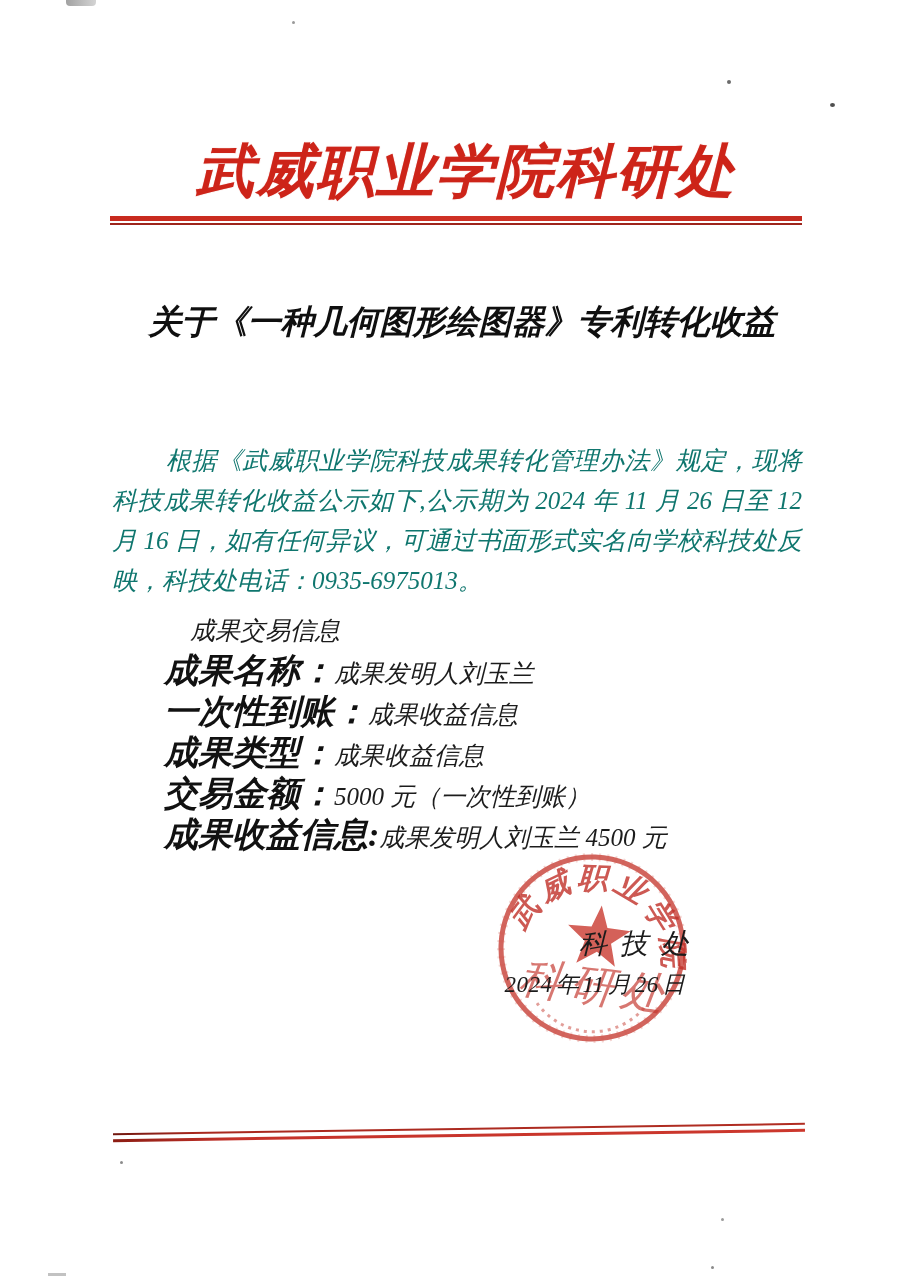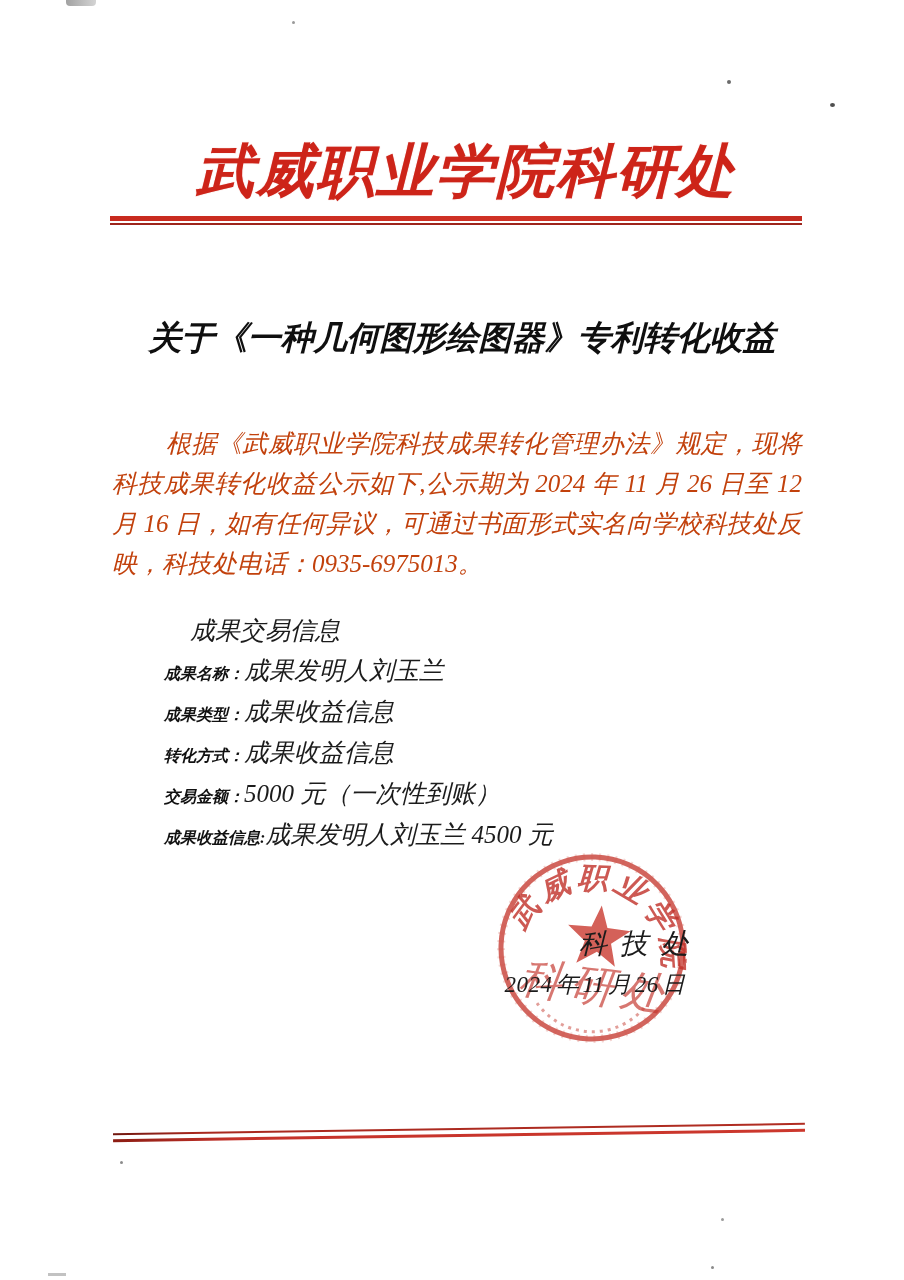--- a/index.html
+++ b/index.html
@@ -24,37 +24,37 @@
     text-shadow:0 0 1px rgba(205,36,25,.45);
   }
   .head-rule{position:absolute;left:110px;top:216px;width:692px;}
   .head-rule .thick{height:5px;background:linear-gradient(90deg,#c82a1e,#d03226 60%,#c32a1f);}
   .head-rule .thin{height:2px;margin-top:2px;background:#9d251c;}
 
   
   .doc-title{
     position:absolute;top:299px;left:116px;width:692px;
     text-align:center;font-weight:bold;color:#0f0f0f;
-    font-size:33px;line-height:47px;margin-top:16px;
+    font-size:33px;line-height:47px;
   }
 
   
   .body-par{
-    position:absolute;top:424px;left:112px;width:690px;
+    position:absolute;top:441px;left:112px;width:690px;
     font-size:25px;line-height:40px;text-align:justify;
-    text-indent:54px;color:#c2410c;
+    text-indent:54px;color:#0f766e;
   }
 
   .section-label{
     position:absolute;top:611px;left:164px;
     font-size:25px;line-height:40px;color:#1c1c1c;margin-left:26px;
   }
   .fields{position:absolute;top:650px;left:164px;width:640px;}
   .field-row{height:41px;line-height:41px;font-size:25px;white-space:nowrap;}
-  .field-row .lbl{font-weight:bold;font-size:16px;color:#111;}
+  .field-row .lbl{font-weight:bold;font-size:34px;color:#111;}
   .field-row .val{color:#1c1c1c;}
 
   
   .seal{position:absolute;left:497px;top:853px;width:190px;height:190px;transform:rotate(2deg);}
   .sig-dept{
     position:absolute;left:492px;top:925px;width:210px;
     text-align:right;font-size:28px;letter-spacing:13px;text-indent:13px;
     color:#1b1b1b;white-space:nowrap;
   }
   .sig-date{
@@ -104,24 +104,24 @@
 
   <div class="body-par">根据《武威职业学院科技成果转化管理办法》规定，现将科技成果转化收益公示如下,公示期为 2024 年 11 月 26 日至 12 月 16 日，如有任何异议，可通过书面形式实名向学校科技处反映，科技处电话：0935-6975013。</div>
 
   <div class="section-label">成果交易信息</div>
 
   <div class="fields">
     <div class="field-row">
       <span class="lbl">成果名称：</span><span class="val">成果发明人刘玉兰</span>
     </div>
     <div class="field-row">
-      <span class="lbl">成果类型：</span><span class="val">成果收益信息</span>
+      <span class="lbl">一次性到账：</span><span class="val">成果收益信息</span>
     </div>
     <div class="field-row">
-      <span class="lbl">转化方式：</span><span class="val">成果收益信息</span>
+      <span class="lbl">成果类型：</span><span class="val">成果收益信息</span>
     </div>
     <div class="field-row">
       <span class="lbl">交易金额：</span><span class="val">5000 元（一次性到账）</span>
     </div>
     <div class="field-row">
       <span class="lbl">成果收益信息:</span><span class="val">成果发明人刘玉兰 4500 元</span>
     </div>
   </div>
 
   <svg class="seal" viewBox="0 0 190 190" xmlns="http://www.w3.org/2000/svg">

